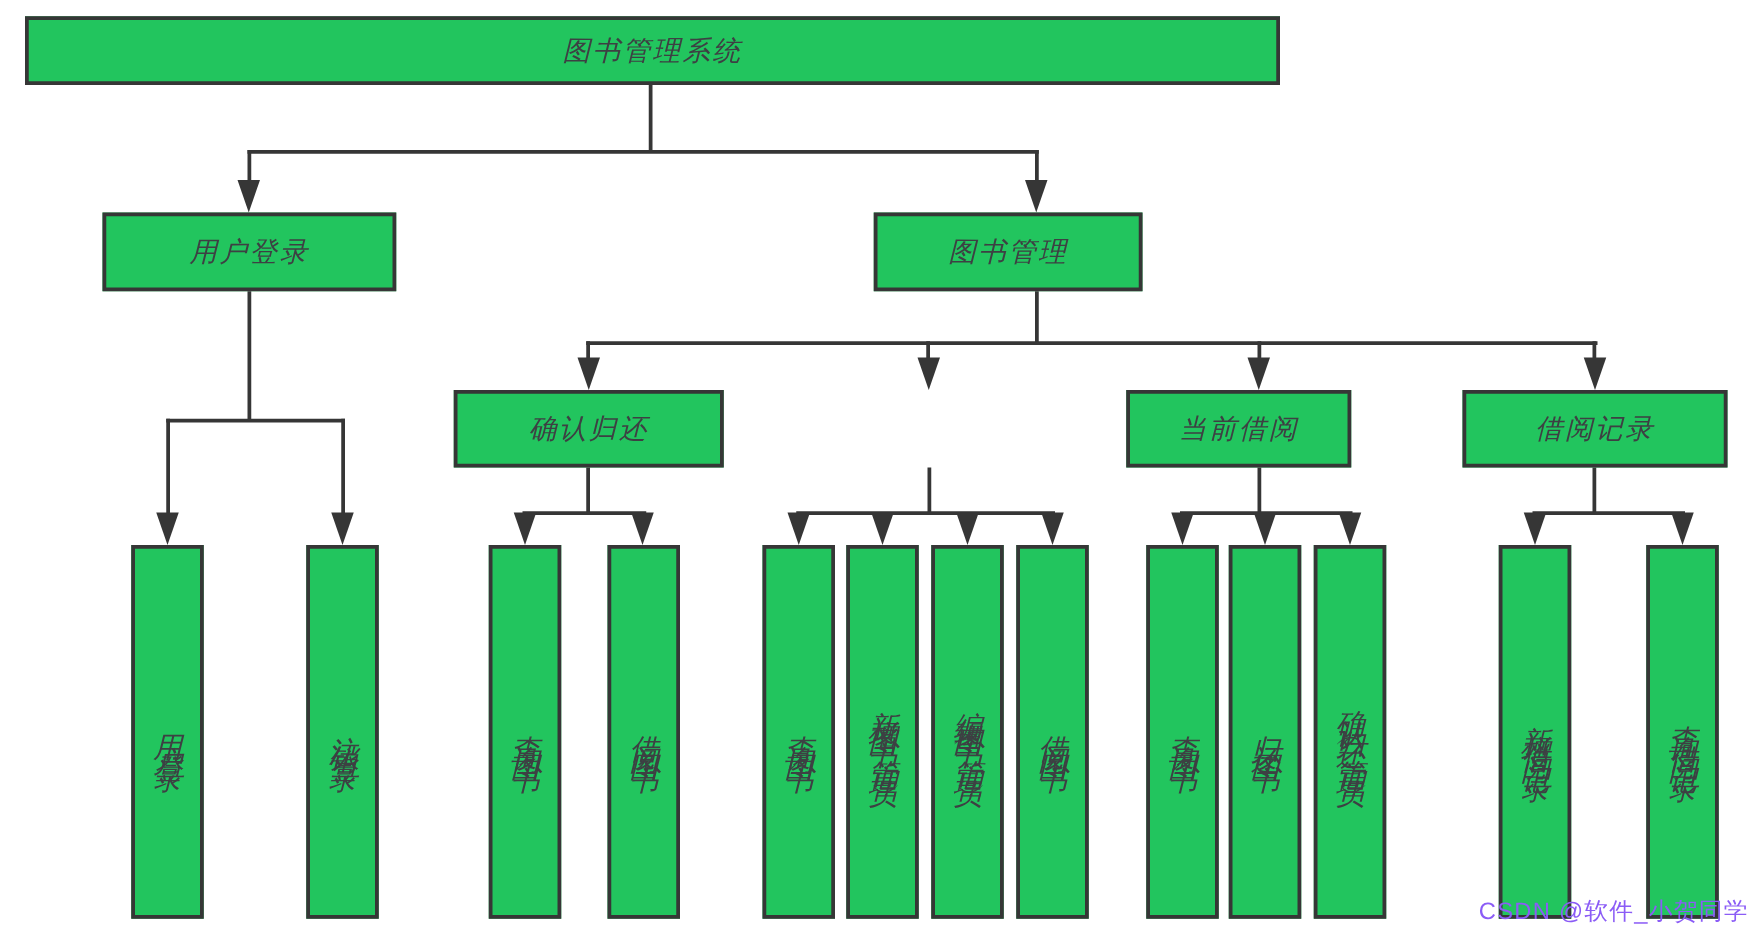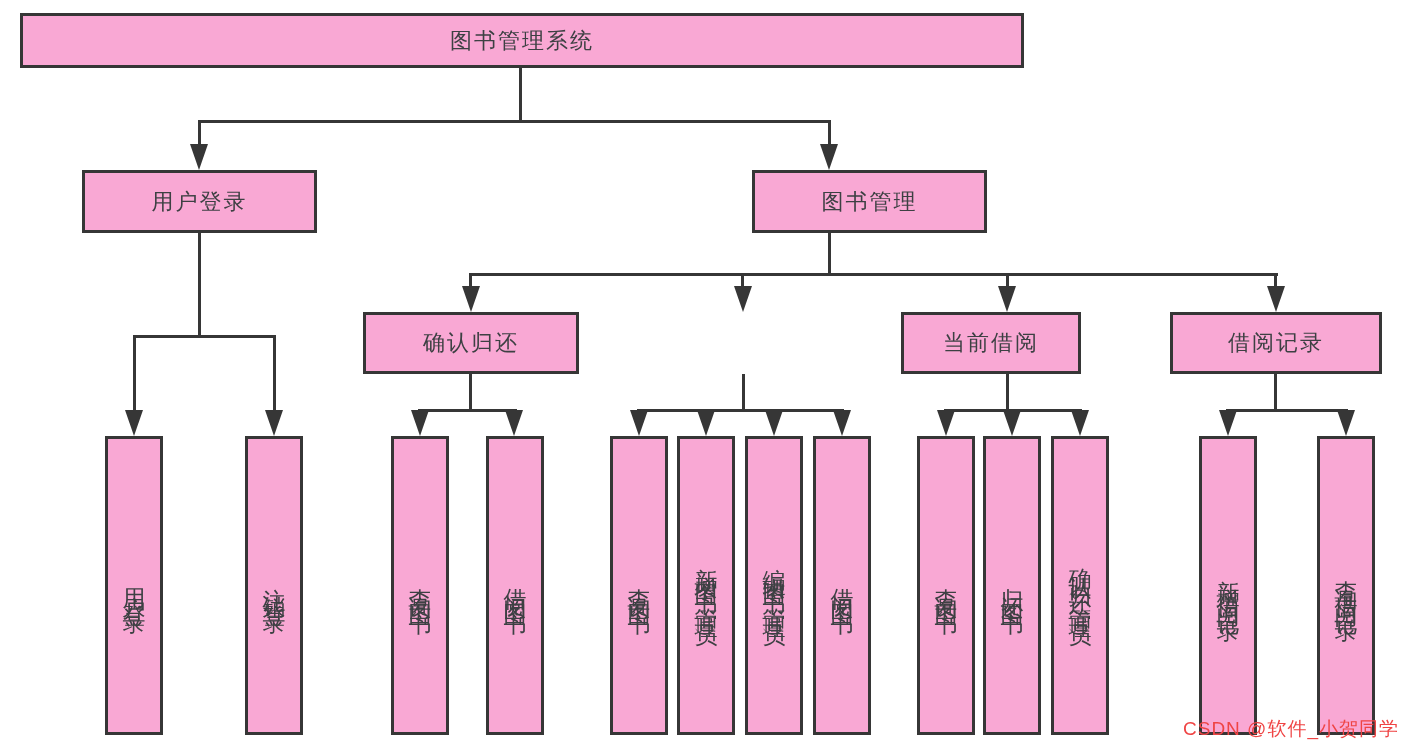--- a/index.html
+++ b/index.html
@@ -3,55 +3,56 @@
 <meta charset="utf-8">
 <style>
   html,body{margin:0;padding:0;background:#ffffff;}
   .canvas{
     position:relative;width:1405px;height:747px;background:#ffffff;overflow:hidden;
     font-family:"Liberation Sans",sans-serif;
     --line:#363636;--text:#3d4043;
   }
   .box{
     position:absolute;box-sizing:border-box;border:3px solid var(--line);
-    background:#f9a8d4;display:flex;align-items:center;justify-content:center;
+    background:#22c55e;display:flex;align-items:center;justify-content:center;
     color:var(--text);
+    font-style:italic;
   }
   .hlabel{font-size:22px;letter-spacing:2px;white-space:nowrap;}
   .leaf span{
     writing-mode:vertical-rl;text-orientation:mixed;
     font-size:23px;letter-spacing:8px;line-height:1;white-space:nowrap;
   }
   .vline,.hline{position:absolute;background:var(--line);}
   .vline{width:3px;}
   .hline{height:3px;}
   .ahead{
     position:absolute;width:0;height:0;
     border-left:9px solid transparent;border-right:9px solid transparent;
     border-top:26px solid var(--line);
   }
   .watermark{
-    position:absolute;color:#ef4444;font-size:19px;letter-spacing:1px;
+    position:absolute;color:#8b5cf6;font-size:19px;letter-spacing:1px;
     white-space:nowrap;z-index:5;
   }
 </style>
 </head>
 <body>
 
 <div class="canvas">
 
   <div class="box" style="left:20px;top:13px;width:1004px;height:55px;">
     <span class="hlabel">图书管理系统</span>
   </div>
 
   <div class="box" style="left:82px;top:170px;width:235px;height:63px;">
     <span class="hlabel">用户登录</span>
   </div>
 
-  <div class="box" style="left:752px;top:170px;width:235px;height:63px;">
+  <div class="box" style="left:699px;top:170px;width:215px;height:63px;">
     <span class="hlabel">图书管理</span>
   </div>
 
   <div class="box" style="left:363px;top:312px;width:216px;height:62px;">
     <span class="hlabel">确认归还</span>
   </div>
 
 
   <div class="box" style="left:901px;top:312px;width:180px;height:62px;">
     <span class="hlabel">当前借阅</span>

